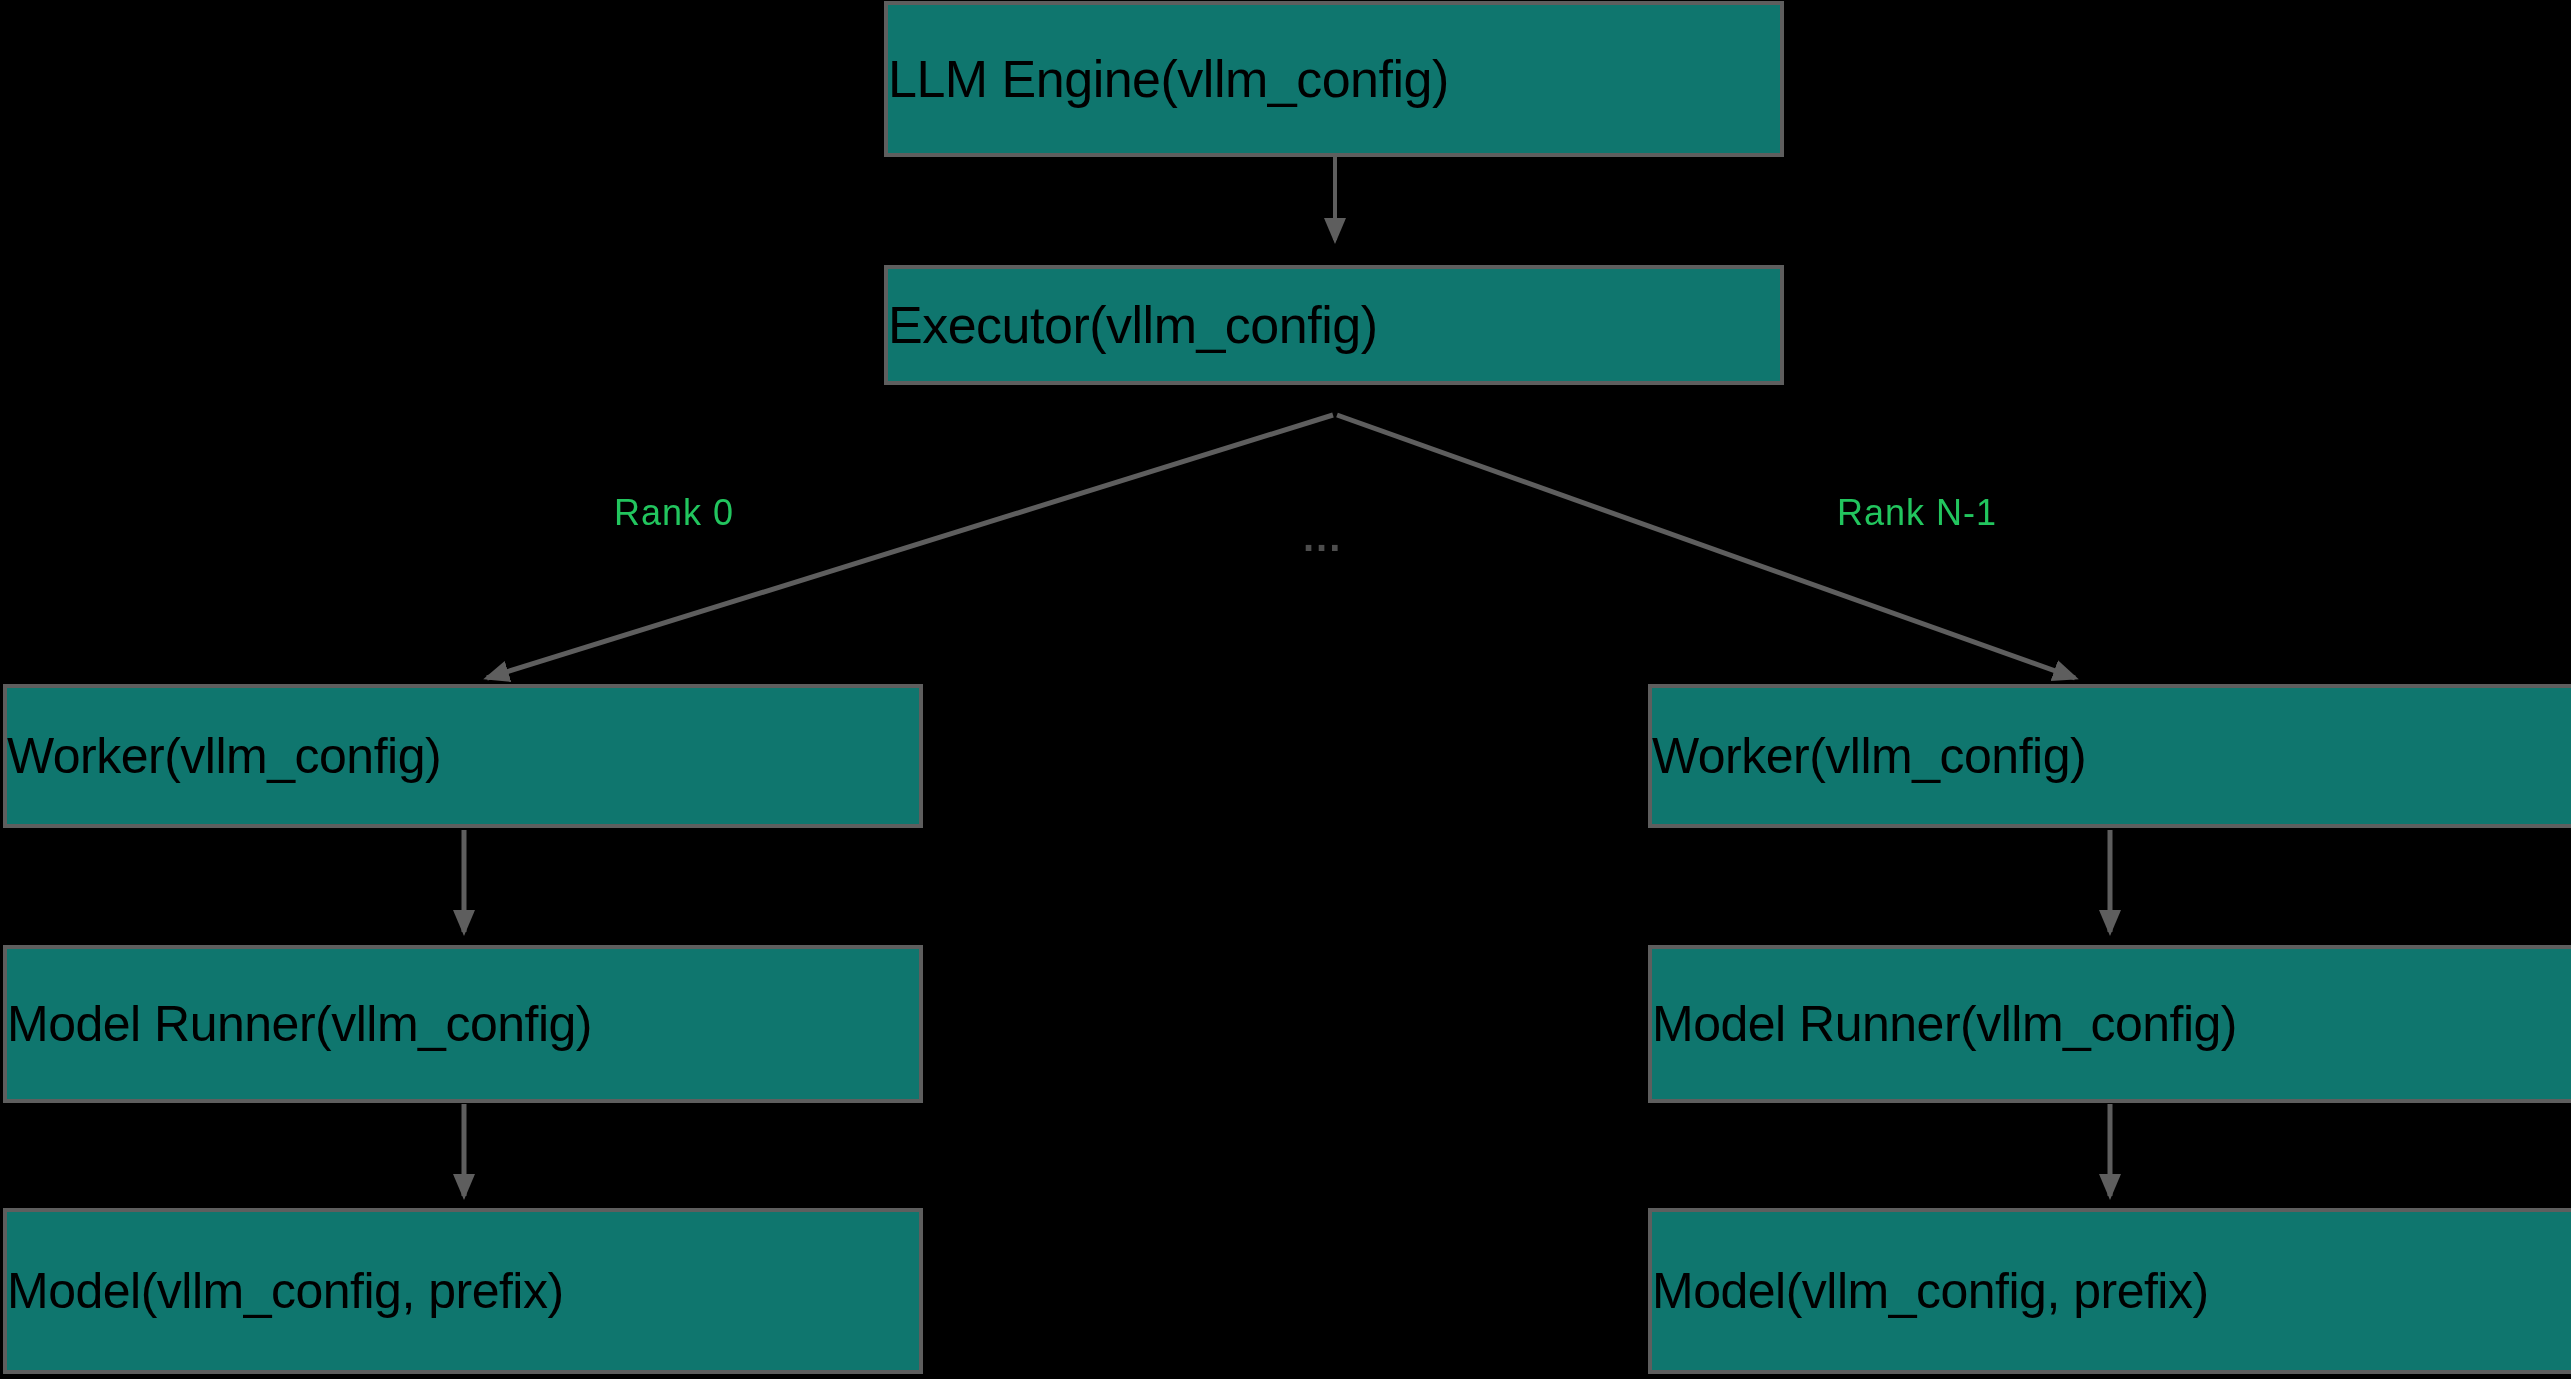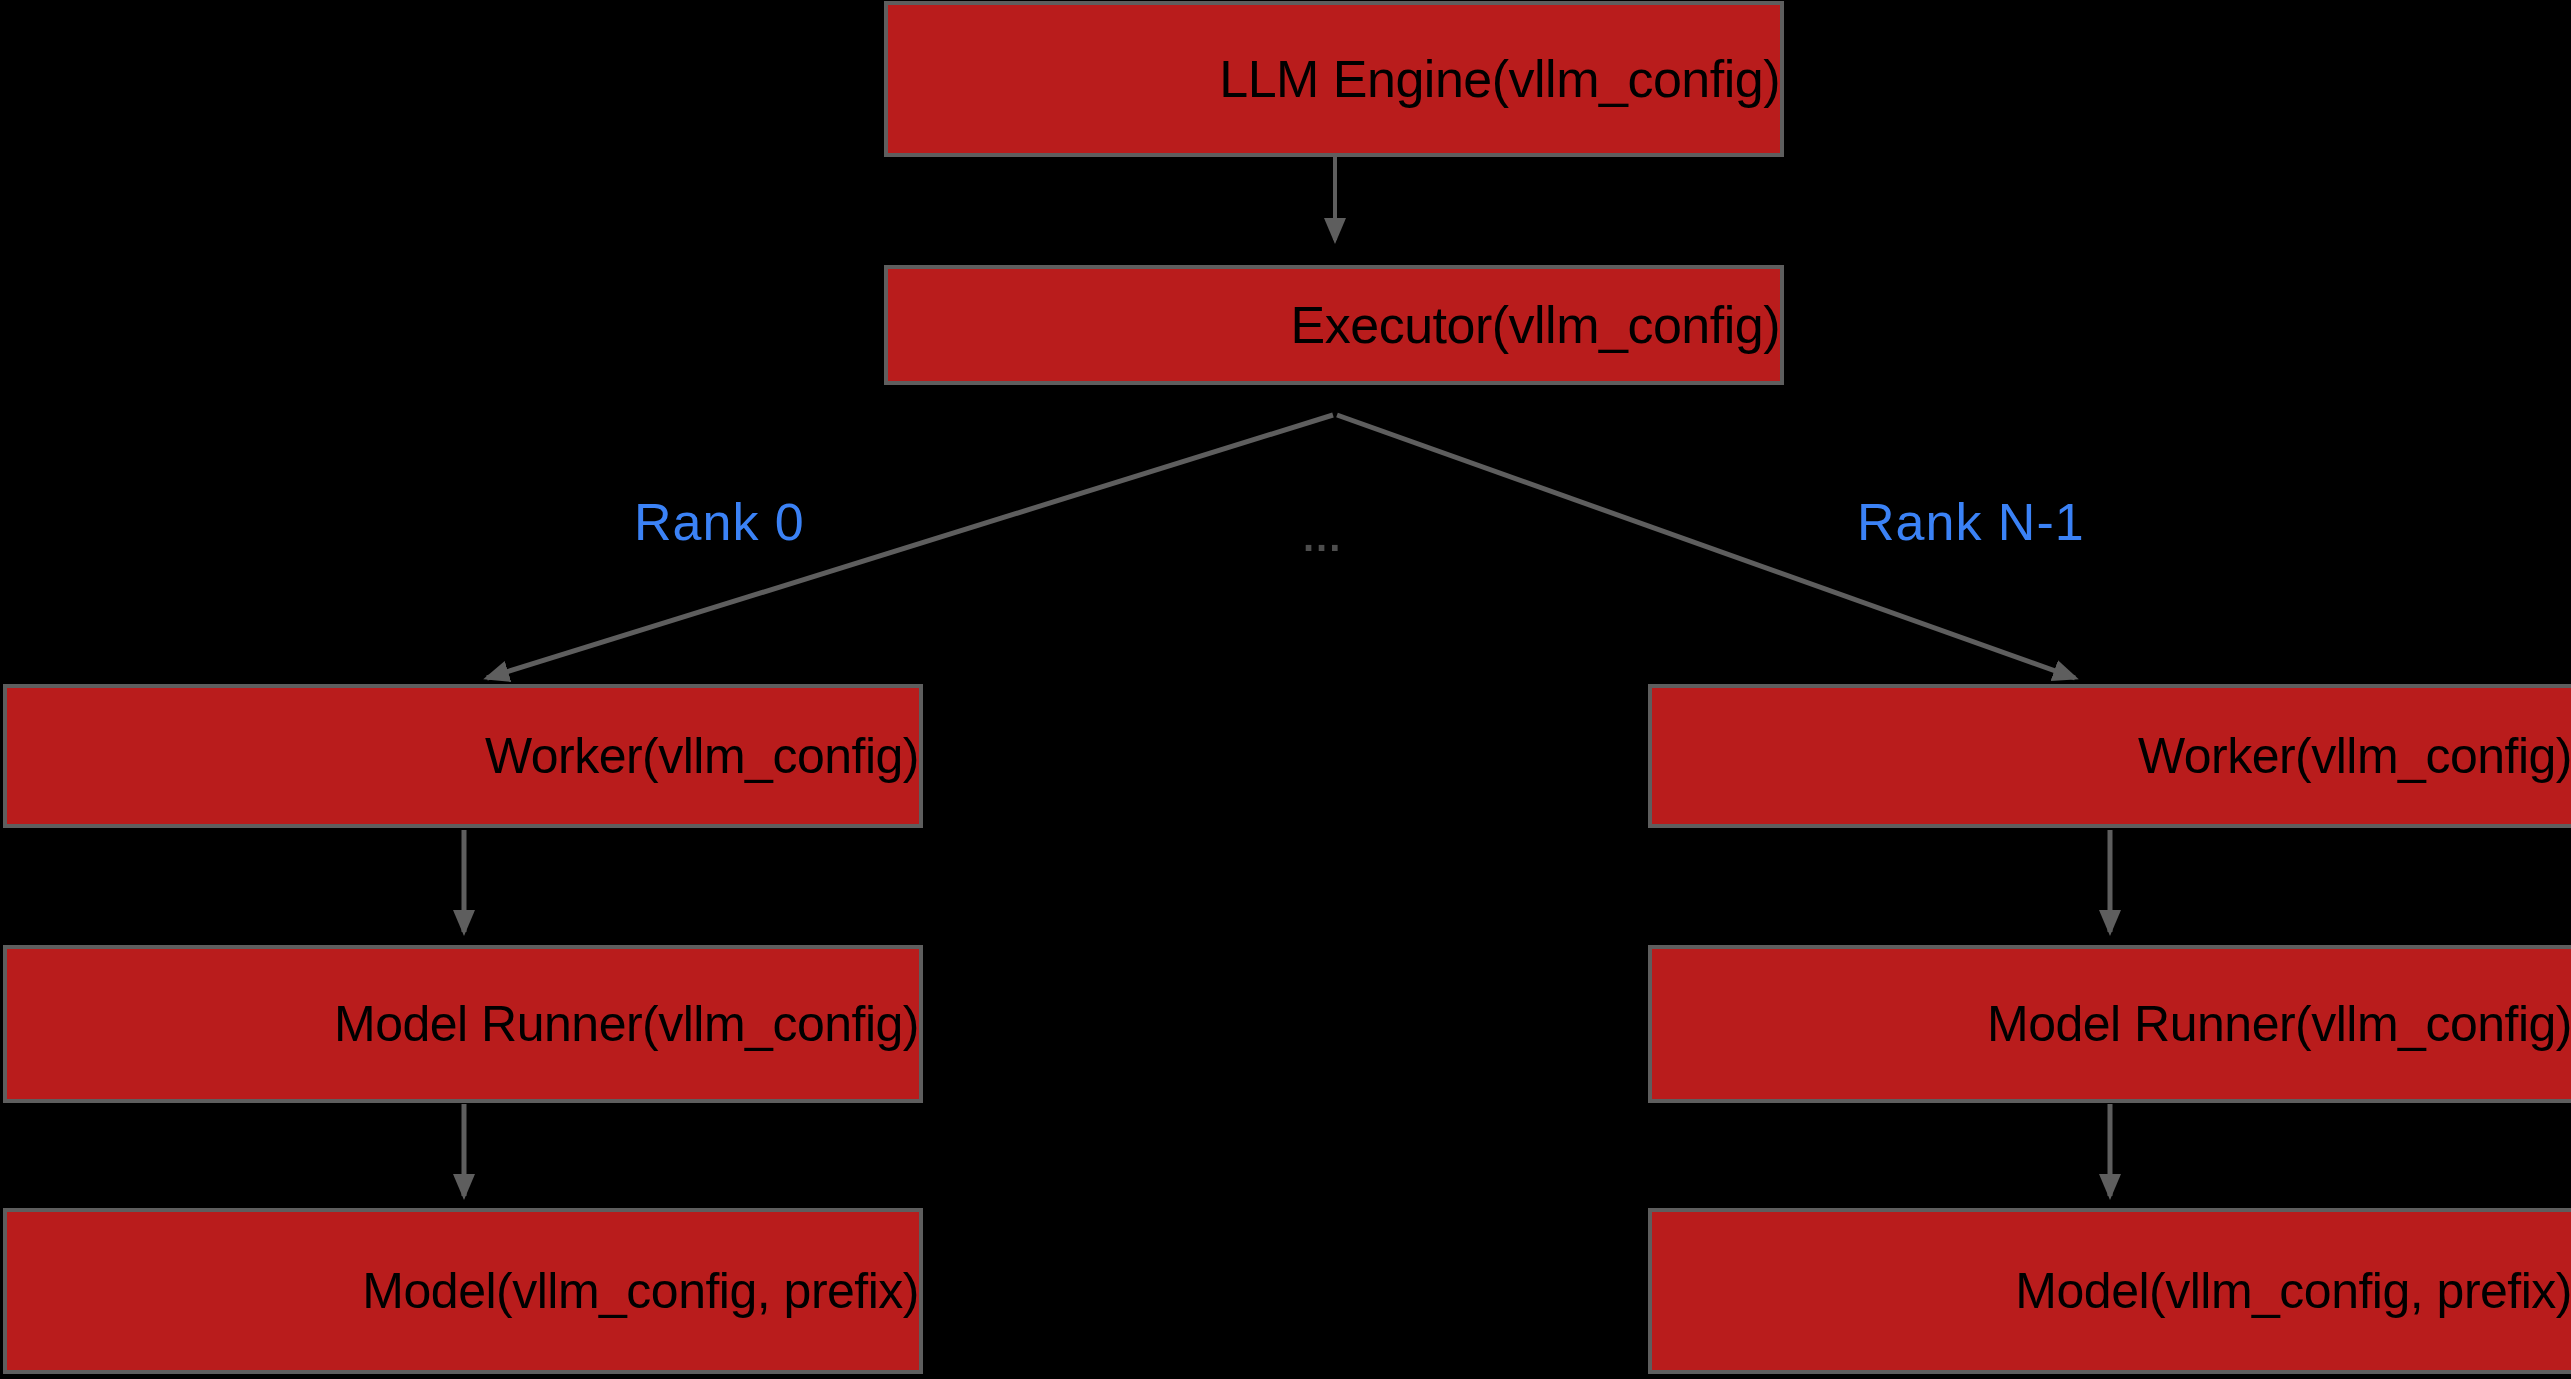--- a/index.html
+++ b/index.html
@@ -11,45 +11,44 @@
     position: relative;
     width: 2571px;
     height: 1379px;
     background: #000000;
     overflow: hidden;
     font-family: "Liberation Sans", sans-serif;
   }
   .node {
     position: absolute;
     box-sizing: border-box;
-    background: #b91c1c;
+    background: #0f766e;
     border: 4px solid #5e5e5e;
     display: flex;
     align-items: center;
-    justify-content: flex-end;
+    justify-content: flex-start;
     color: #000000;
     font-family: "Liberation Sans", sans-serif;
     font-size: 50px;
     font-weight: 400;
     letter-spacing: -0.5px;
     white-space: nowrap;
   }
   .node .node-label {
     display: block;
     line-height: 1;
   }
   .edge-label {
     position: absolute;
-    color: #3b82f6;
+    color: #22c55e;
     font-family: "Liberation Sans", sans-serif;
-    font-size: 52px;
+    font-size: 36px;
     font-weight: 400;
     letter-spacing: 1px;
     white-space: nowrap;
-    margin-left: 20px;
   }
   .ellipsis-label {
     position: absolute;
     color: #4d4d4d;
     font-family: "Liberation Sans", sans-serif;
     font-size: 40px;
     font-weight: 700;
     line-height: 0.35;
     letter-spacing: 2px;
     white-space: nowrap;

